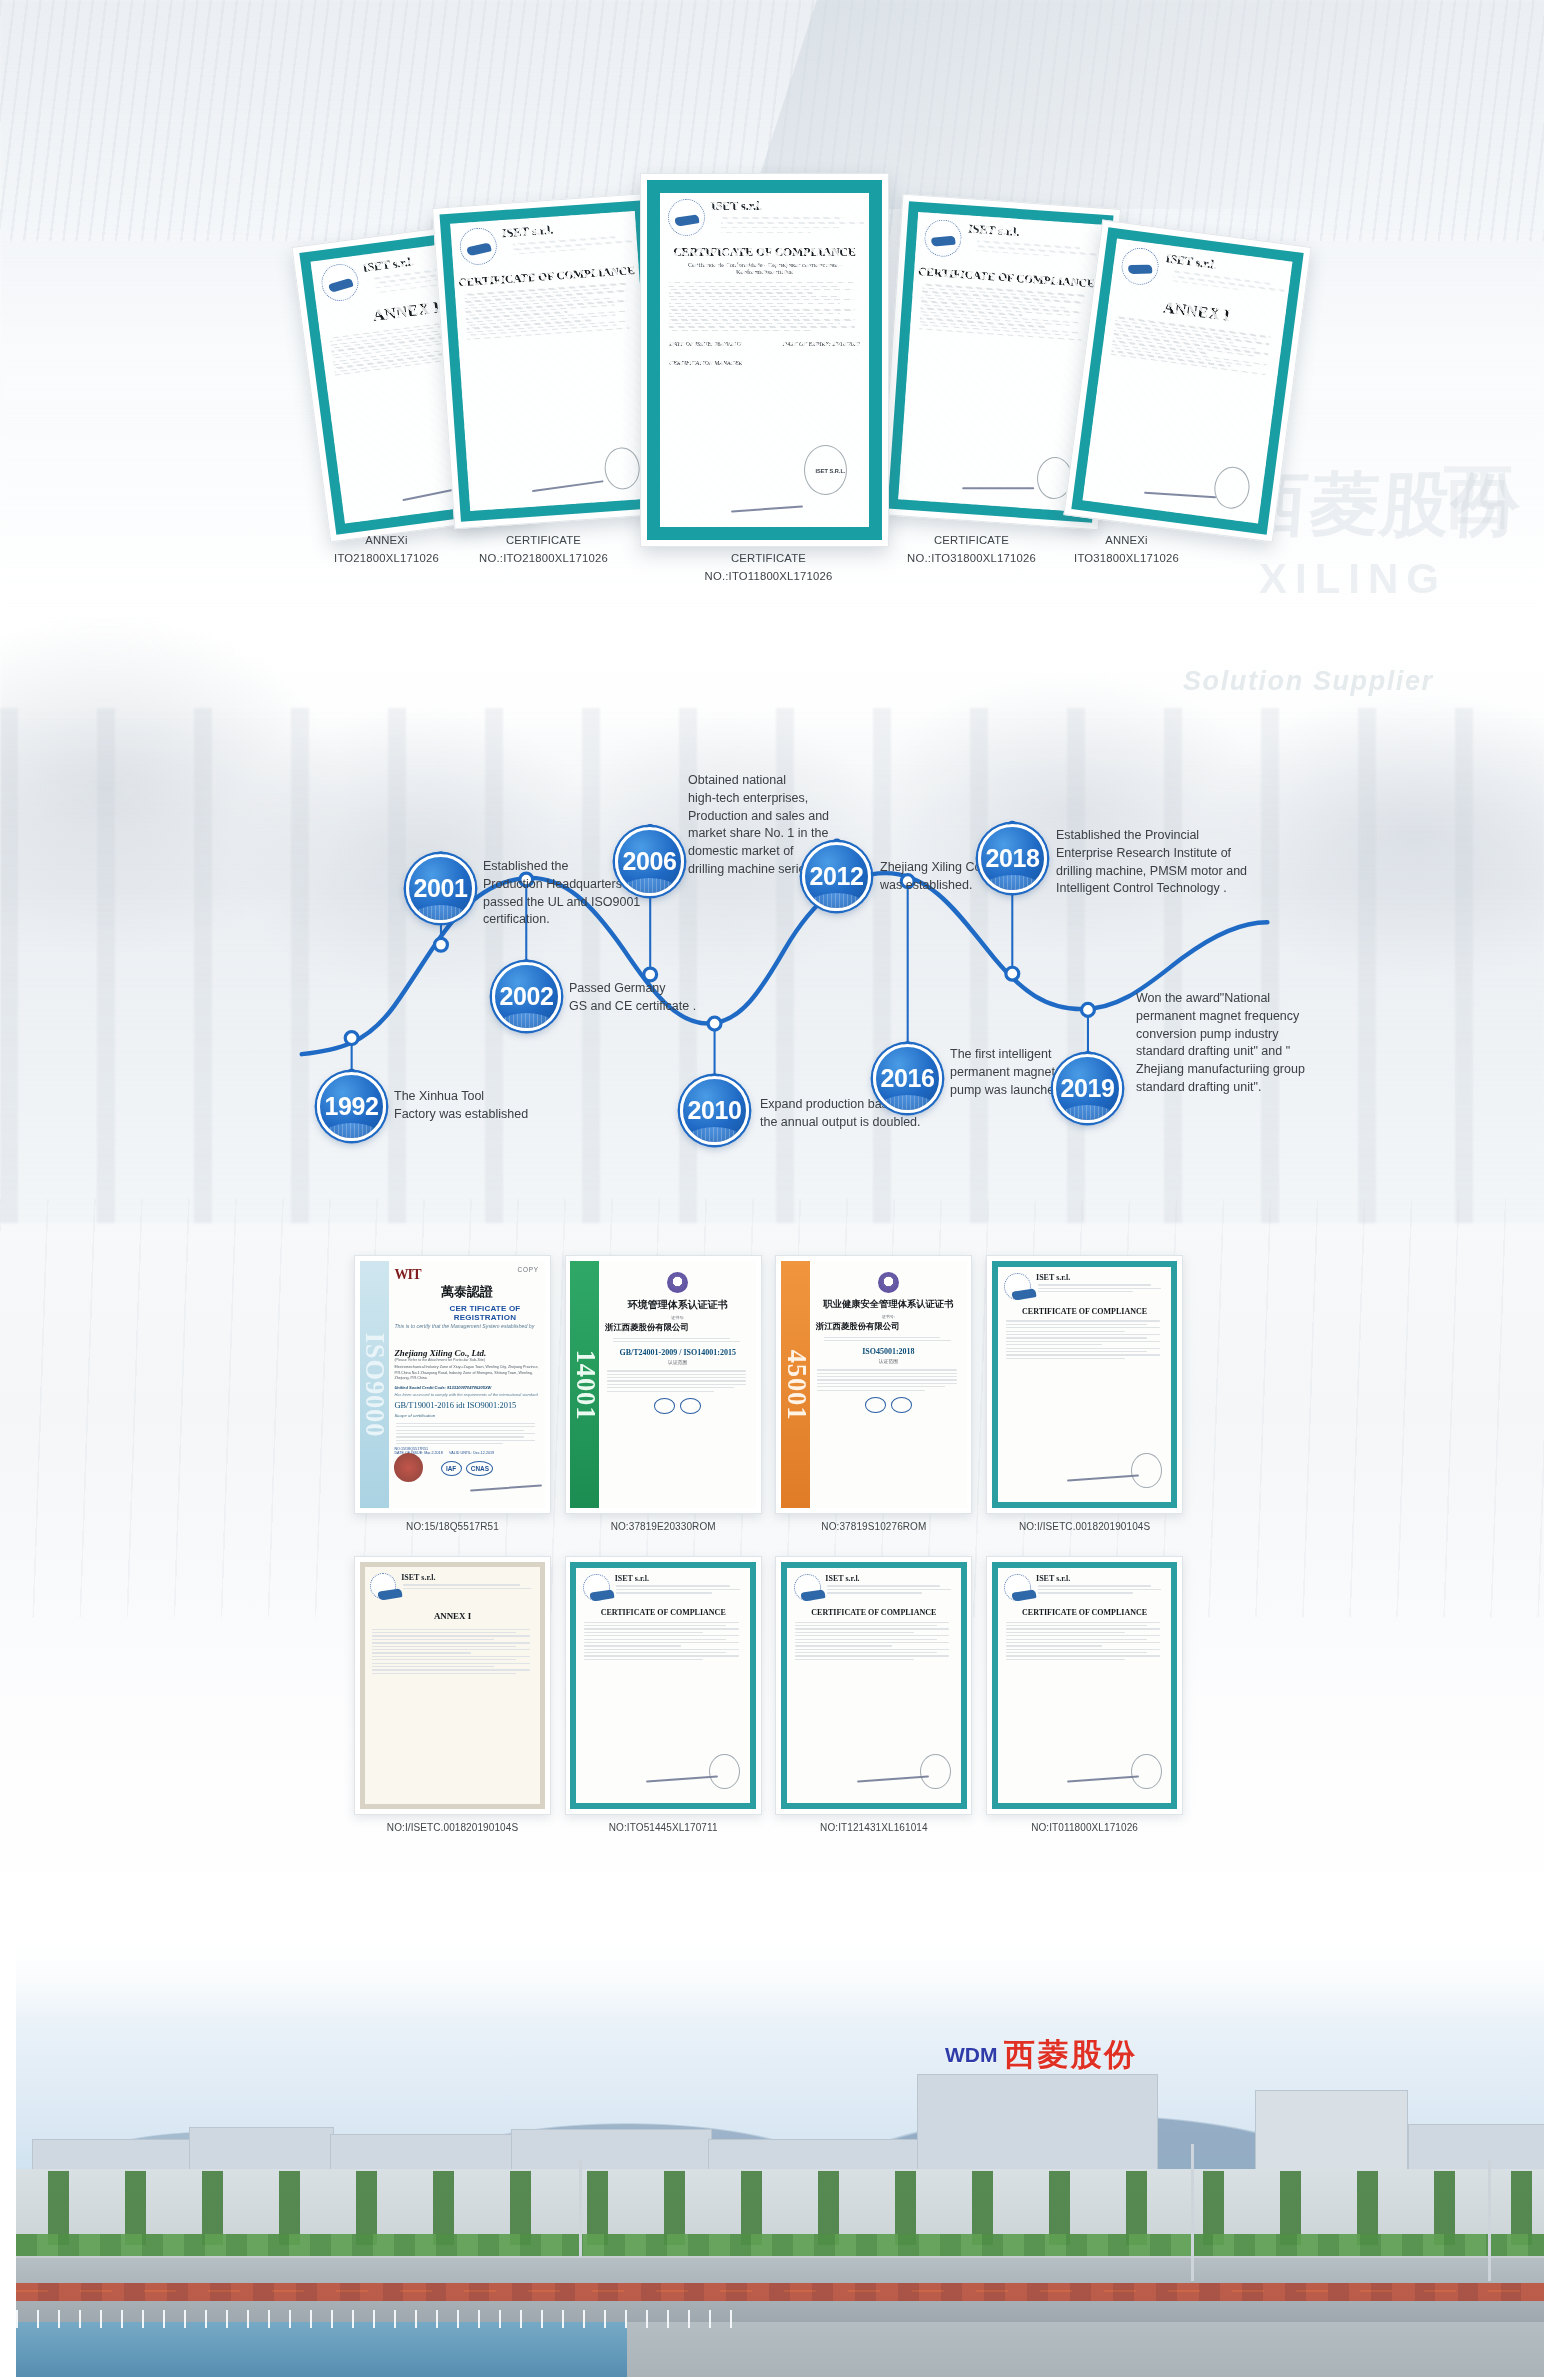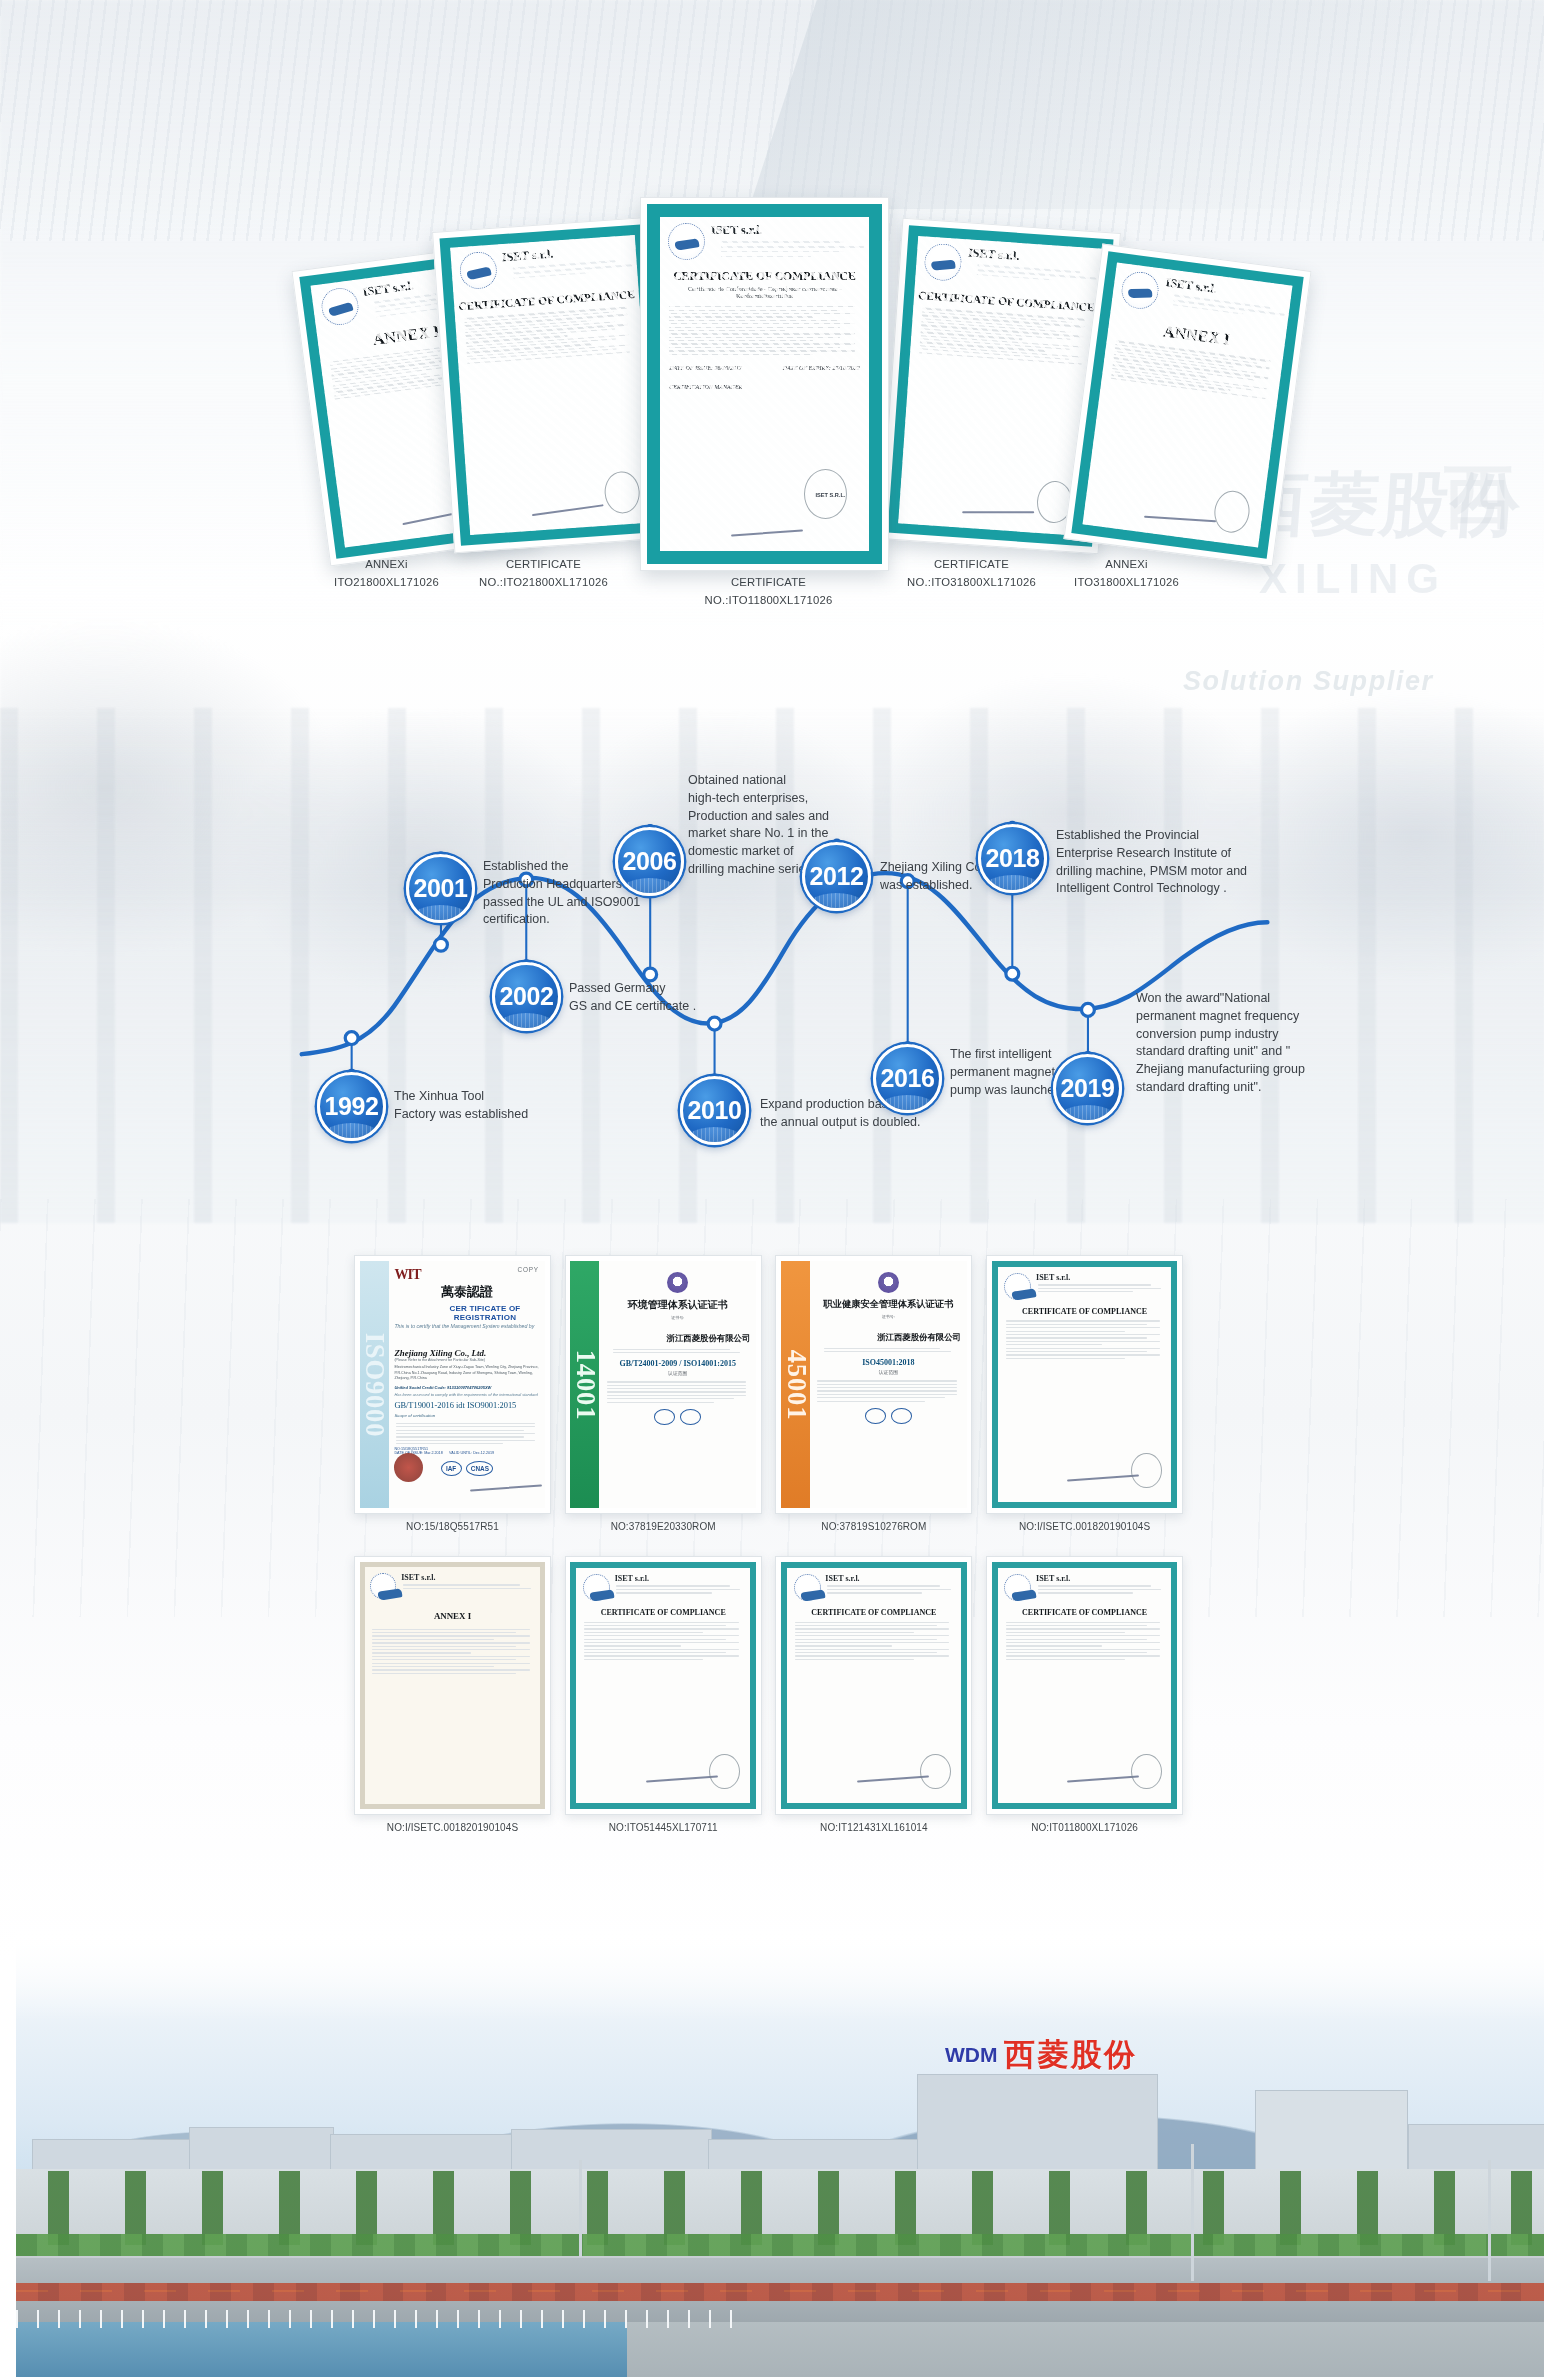--- a/index.html
+++ b/index.html
@@ -57,21 +57,21 @@
     font-weight: 800; letter-spacing: 1.6px; user-select:none;
     white-space: nowrap;
   }
   .wm-cn { left: 1239px; top: 459px; font-size: 69px; transform: skewX(-4deg); }
   .wm-en { left: 1259px; top: 555px; font-size: 42px; letter-spacing: 8px; }
   .wm-tag { left: 1183px; top: 666px; font-size: 27px; font-style: italic;
             color: rgba(208,216,223,.55); font-weight: 700; }
   .wm-cn2 { left: 1444px; top: 451px; font-size: 69px; color: rgba(200,209,217,.26); }
 
   
-  .cert-fan { position: absolute; left: 0; top: 0; width: 1545px; height: 611px; margin-top: 24px; }
+  .cert-fan { position: absolute; left: 0; top: 0; width: 1545px; height: 611px; }
   .fan-cert { position: absolute; background:#fff; padding: 5.6px;
               box-shadow: 0 7.2px 17.7px rgba(70,90,110,.22); border:0.8px solid #e3e7ea; }
   .fan-inner { border: 10.5px solid #199ea3; background:#fdfefe; height:100%;
                position:relative; overflow:hidden; }
   .fan-inner::before{
     content:""; position:absolute; inset:0;
     background:
       repeating-linear-gradient(45deg, rgba(255,255,255,.85) 0 3.2px, rgba(255,255,255,0) 3.2px 7.2px);
     pointer-events:none;
   }
@@ -132,21 +132,21 @@
     white-space:nowrap; font-family:"Liberation Serif", serif; font-weight:700;
     font-size:26.6px; letter-spacing:0.8px;
   }
   .grid-caption { text-align:center; font-size:10px; color:#3f4549; margin-top:7.2px;
                   letter-spacing:0.1px; }
   .cbody { flex:1; padding:6.4px 5.6px; position:relative; }
   .c-logo { width:21px;height:21px;border-radius:50%;margin:4.8px auto 4.8px;
             background: radial-gradient(circle at 50% 45%, #fff 30%, #6b5fa8 32%, #58489b 100%);}
   .c-title-cn { text-align:center; font-size:10px; font-weight:700; color:#14191d; }
   .c-title-en { text-align:center; font-size:7.2px; font-weight:700; color:#1b4fa0; letter-spacing:0.2px;}
-  .c-company { text-align:right; font-size:8.4px; font-weight:700; color:#101418; margin-top:13px;}
+  .c-company { text-align:left; font-size:8.4px; font-weight:700; color:#101418; margin-top:2px;}
   .c-std { text-align:center; font-family:"Liberation Serif", serif; font-size:8px;
            font-weight:700; color:#0d4f7a; margin-top:5.6px; }
   .c-para { margin-top:4.8px; }
   .tline { height:1.3px; background:#dfe3e6; border-radius:0.8px; margin:2.1px 1.6px; }
   .tline.w1{width:96%} .tline.w2{width:88%} .tline.w3{width:74%} .tline.w4{width:60%}
   .badges { display:flex; gap:4.8px; justify-content:center; margin-top:6.4px; align-items:center;}
   .badge-o { width:21px;height:15.3px;border:0.8px solid #2a5fa4;border-radius:50%;
              font-size:6.4px; color:#1f4f90; display:flex;align-items:center;justify-content:center;font-weight:700;}
   .redseal { position:absolute; left:4.8px; bottom:26px; width:29px;height:29px;border-radius:50%;
              background: radial-gradient(circle, #b7382b 0%, #8c2a20 70%, #7a241b 100%); opacity:.85;}

